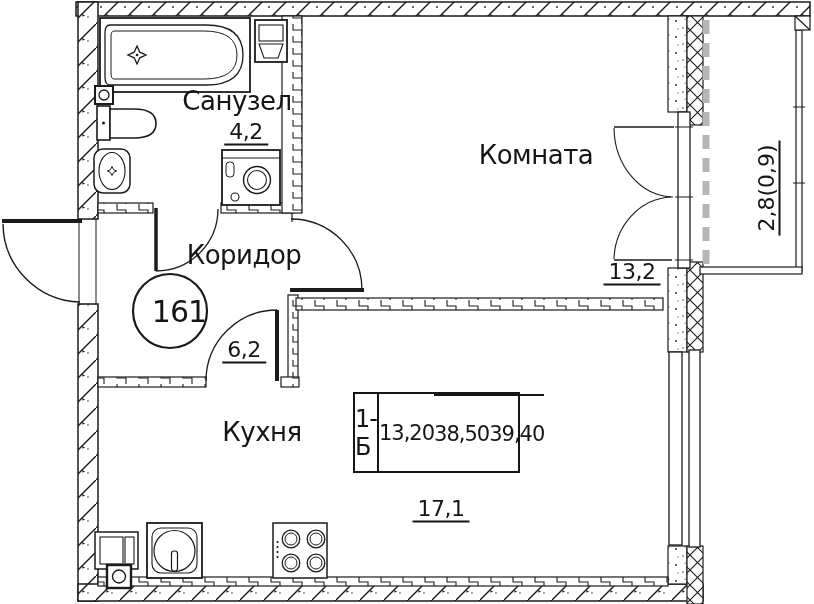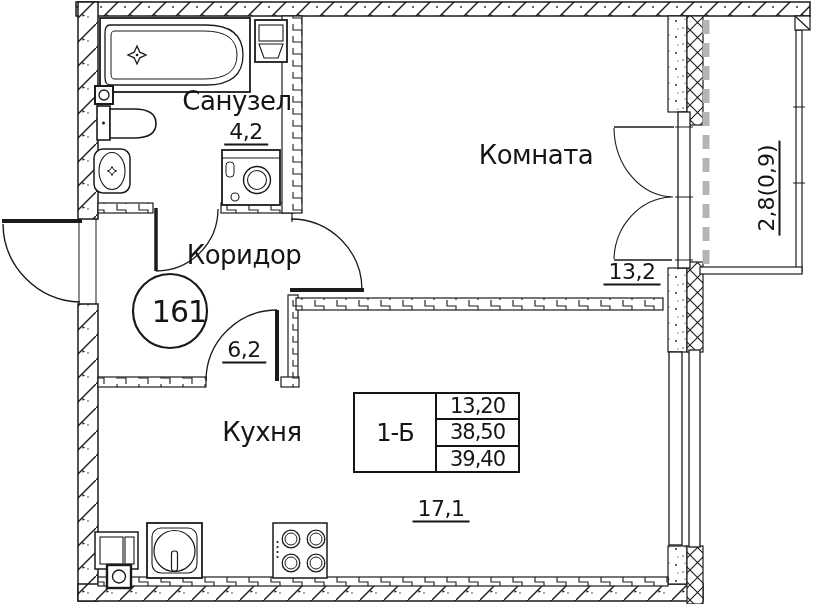--- a/index.html
+++ b/index.html
@@ -10,21 +10,21 @@
   .area{position:absolute;transform:translate(-50%,-50%);font-size:22px;white-space:nowrap;
         border-bottom:2.2px solid #151515;padding:0 5px 0 5px;letter-spacing:-0.5px;}
   .area-rot{position:absolute;transform:translate(-50%,-50%) rotate(-90deg);font-size:22px;white-space:nowrap;
         border-bottom:2px solid #151515;padding:0 4px 0 4px;}
   .apt-num{position:absolute;left:179px;top:311px;transform:translate(-50%,-50%);font-size:30px;letter-spacing:-1px;}
   
   .info-table{position:absolute;left:353px;top:392px;width:167px;height:81px;
               border:2.4px solid #151515;display:flex;box-sizing:border-box;background:#fff;}
   .it-left{width:80px;border-right:2.4px solid #151515;display:flex;align-items:center;justify-content:center;
            font-size:24px;letter-spacing:-1px;}
-  .it-right{flex:1;display:flex;flex-direction:column;border-radius:12px;}
+  .it-right{flex:1;display:flex;flex-direction:row;border-radius:12px;}
   .it-row{flex:1;display:flex;align-items:center;justify-content:center;font-size:21px;letter-spacing:-1px;}
   .it-row + .it-row{border-top:2.2px solid #151515;}
 </style>
 </head>
 <body>
 
 <div id="stage">
 
 <svg id="plan-svg" width="814" height="604" viewBox="0 0 814 604">
   <defs>

